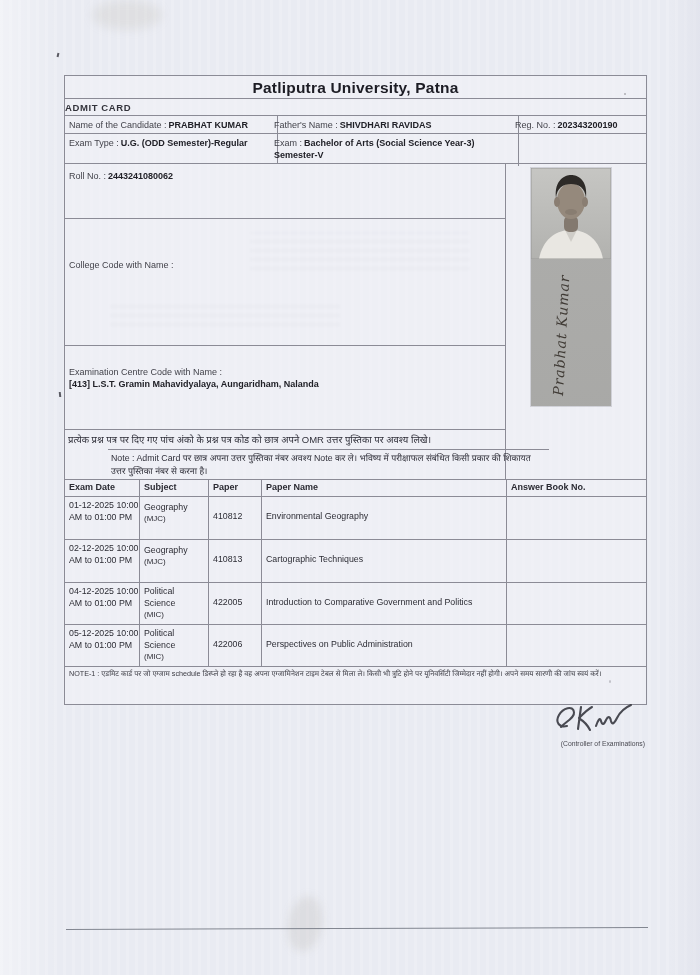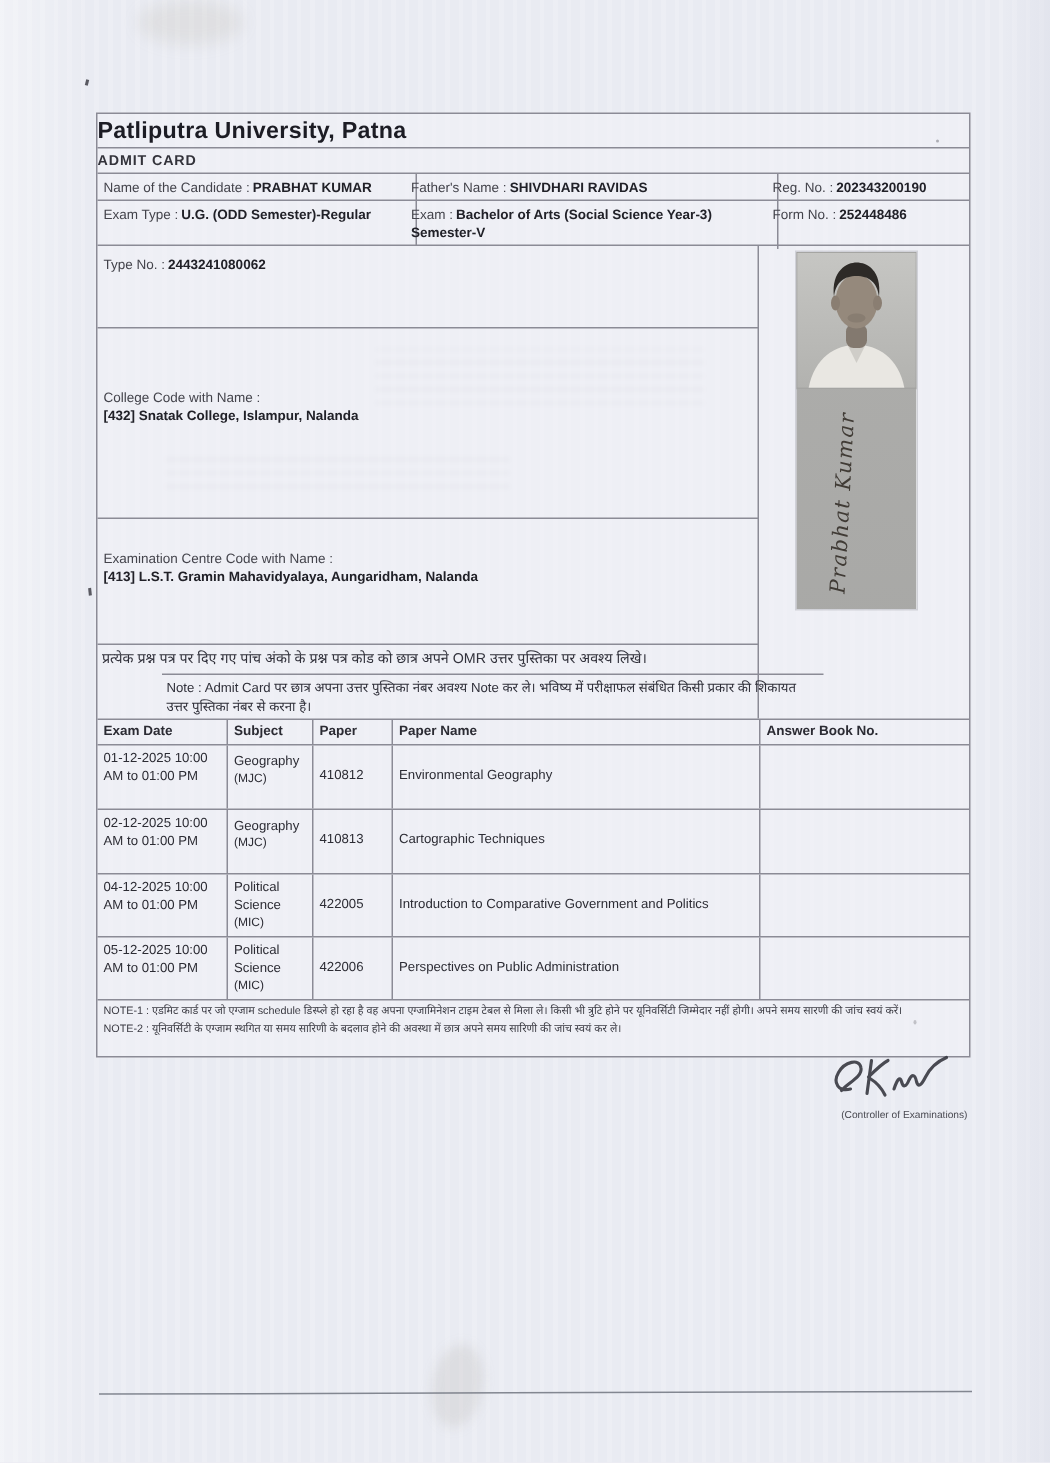--- a/index.html
+++ b/index.html
@@ -34,21 +34,21 @@
   
   .card{
     position:absolute;left:64px;top:75px;width:581px;height:628px;
     border:1px solid #8b8b96;background:rgba(242,243,248,.55);
     color:#2c2c34;
   }
   .abs{position:absolute;box-sizing:border-box;}
   .bb{border-bottom:1px solid #8b8b96;}
   .br{border-right:1px solid #8b8b96;}
 
-  .row-title{left:0;top:0;width:581px;height:23px;line-height:23px;text-align:left;
+  .row-title{left:0;top:0;width:581px;height:23px;line-height:23px;text-align:center;
     font-size:15.5px;font-weight:700;color:#1c1c24;letter-spacing:.2px;}
   .row-admit{left:0;top:23px;width:581px;height:17px;line-height:17px;text-align:left;
     font-size:9.5px;font-weight:600;letter-spacing:.6px;color:#33333b;}
 
   .irow{left:0;width:581px;}
   .irow1{top:40px;height:18px;}
   .irow2{top:58px;height:30px;}
   .icell{position:absolute;top:0;height:100%;padding:1px 3px 0 4px;font-size:9px;line-height:16px;overflow:hidden;}
   .icell.two{line-height:12px;padding-top:3px;}
   .ic1{left:0;width:205px;}
@@ -73,21 +73,21 @@
 
   
   .thead{left:0;top:403px;width:581px;height:17px;border-top:1px solid #8b8b96;font-weight:700;font-size:9px;color:#2b2b33;}
   .trow{left:0;width:581px;border-top:1px solid #8b8b96;font-size:8.8px;}
   .tr1{top:420px;height:43px;}
   .tr2{top:463px;height:43px;}
   .tr3{top:506px;height:42px;}
   .tr4{top:548px;height:42px;}
   .tcell{position:absolute;top:0;height:100%;padding:2px 3px 0 4px;box-sizing:border-box;line-height:12px;overflow:hidden;}
   .tc1{left:0;width:86px;}
-  .tc2{left:86px;width:57px;border-left:1px solid #8b8b96;}
+  .tc2{left:74px;width:57px;border-left:1px solid #8b8b96;}
   .tc3{left:143px;width:56px;border-left:1px solid #8b8b96;}
   .tc4{left:196px;width:242px;border-left:1px solid #8b8b96;}
   .tc5{left:441px;width:140px;border-left:1px solid #8b8b96;}
   .thead .tcell{line-height:15px;padding-top:0;}
   .tc3 .code,.tc4 .pname{margin-top:11px;display:block;}
   .subj-type{display:block;font-size:8px;}
   .subj-name{display:block;margin-top:2px;}
   .tr3 .subj-name,.tr4 .subj-name{margin-top:0;}
 
   .notes{left:0;top:590px;width:581px;height:37px;border-top:1px solid #8b8b96;
@@ -130,32 +130,28 @@
       </div>
     </div>
 
     <div class="abs irow irow2 bb">
       <div class="icell ic1 br">
         <span class="lbl">Exam Type :</span><span class="val">U.G. (ODD Semester)-Regular</span>
       </div>
       <div class="icell ic2 br two">
         <span class="lbl">Exam :</span><span class="val">Bachelor of Arts (Social Science Year-3) Semester-V</span>
       </div>
-      <div class="icell ic3">
-        <span class="lbl">Form No. :</span><span class="val">252448486</span>
-      </div>
     </div>
 
     <div class="abs body-left">
       <div class="sec sec-roll">
-        <span class="lbl">Type No. :</span><span class="val">2443241080062</span>
+        <span class="lbl">Roll No. :</span><span class="val">2443241080062</span>
       </div>
       <div class="sec sec-college">
         <div class="lbl">College Code with Name :</div>
-        <div class="val" style="margin-left:0;">[432] Snatak College, Islampur, Nalanda</div>
       </div>
       <div class="sec sec-centre">
         <div class="lbl">Examination Centre Code with Name :</div>
         <div class="val" style="margin-left:0;">[413] L.S.T. Gramin Mahavidyalaya, Aungaridham, Nalanda</div>
       </div>
       <div class="sec row-hindi">प्रत्येक प्रश्न पत्र पर दिए गए पांच अंको के प्रश्न पत्र कोड को छात्र अपने OMR उत्तर पुस्तिका पर अवश्य लिखे।</div>
       <div class="sec row-note">Note : Admit Card पर छात्र अपना उत्तर पुस्तिका नंबर अवश्य Note कर ले। भविष्य में परीक्षाफल संबंधित किसी प्रकार की शिकायत उत्तर पुस्तिका नंबर से करना है।</div>
     </div>
 
     <div class="abs photo-cell">
@@ -267,21 +263,20 @@
           <span class="code">422006</span>
         </div>
       <div class="tcell tc4">
           <span class="pname">Perspectives on Public Administration</span>
         </div>
       <div class="tcell tc5"></div>
     </div>
 
     <div class="abs notes">
       <p class="note-line">NOTE-1 : एडमिट कार्ड पर जो एग्जाम schedule डिस्प्ले हो रहा है वह अपना एग्जामिनेशन टाइम टेबल से मिला ले। किसी भी त्रुटि होने पर यूनिवर्सिटी जिम्मेदार नहीं होगी। अपने समय सारणी की जांच स्वयं करें।</p>
-      <p class="note-line">NOTE-2 : यूनिवर्सिटी के एग्जाम स्थगित या समय सारिणी के बदलाव होने की अवस्था में छात्र अपने समय सारिणी की जांच स्वयं कर ले।</p>
     </div>
   </div>
 
   <div class="sig">
     <svg width="105" height="40" viewBox="0 0 105 40" xmlns="http://www.w3.org/2000/svg">
       <g fill="none" stroke="#33343c" stroke-width="2.1" stroke-linecap="round" opacity=".88">
         <path d="M22,26 C14,28 10,22 14,15 C18,8 28,5 29,12 C30,18 20,22 16,27"></path>
         <path d="M36,7 C35,14 34,22 33,29"></path>
         <path d="M34,18 C39,13 43,9 47,7"></path>
         <path d="M35,19 C40,22 43,26 45,30"></path>

